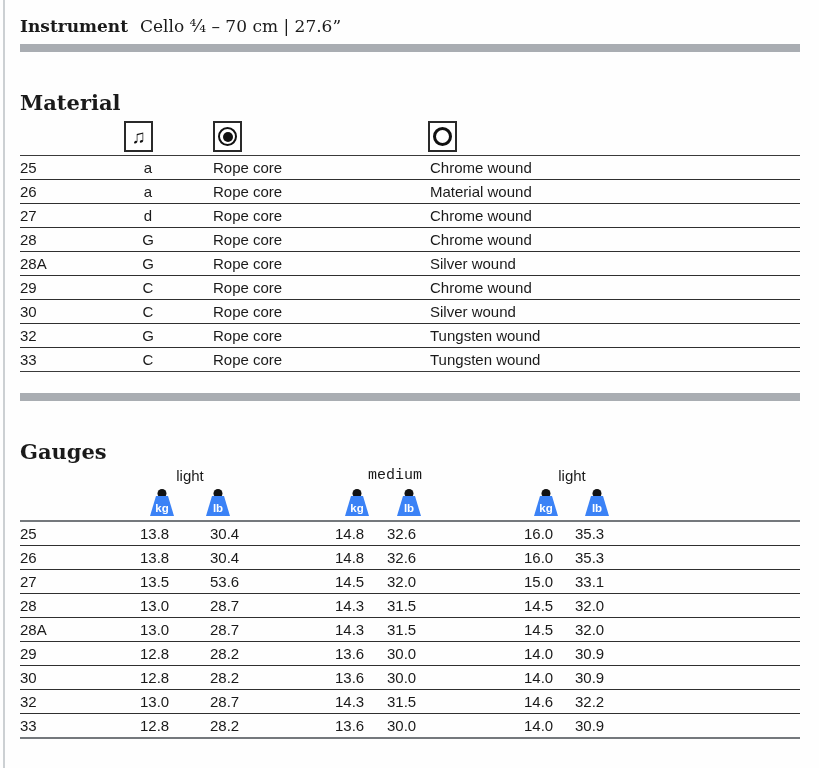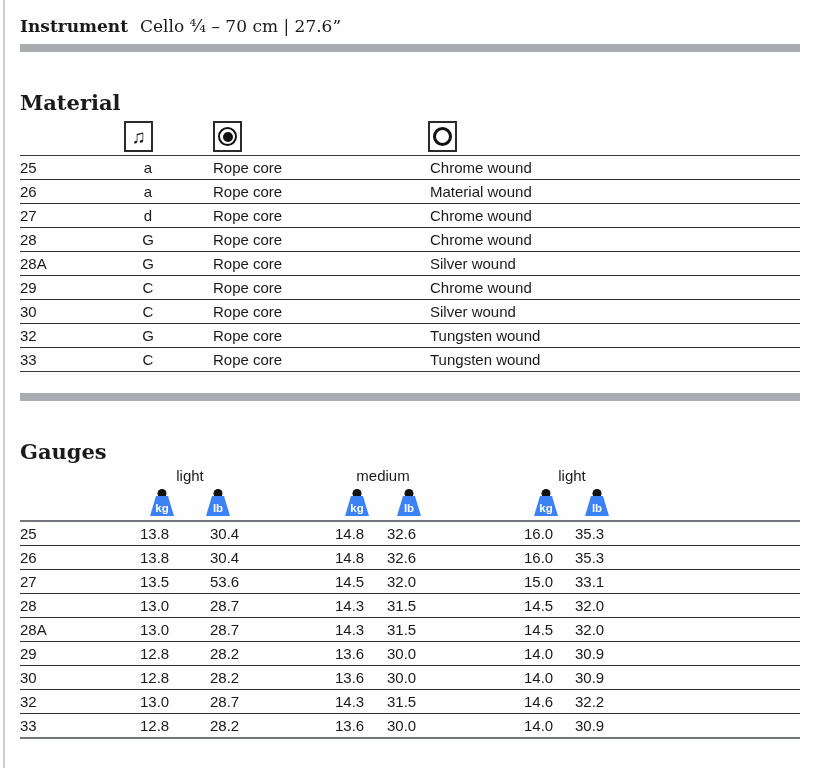--- a/index.html
+++ b/index.html
@@ -49,21 +49,21 @@
   .m-row span { position:absolute; top:3px; white-space:nowrap; }
   .c-id   { left:0; }
   .c-note { left:100px; width:56px; text-align:center; }
   .c-core { left:193px; }
   .c-wind { left:410px; }
 
   
   .g-group-row { position:relative; height:18px; margin-top:6px; font-size:15px; }
   .g-group-row span { position:absolute; top:0; width:100px; text-align:center; }
   .gg-light  { left:120px; }
-  .gg-medium { left:313px; }
+  .gg-medium { left:325px;font-family:Liberation Mono, monospace; }
   .gg-heavy  { left:502px; }
 
   .g-icon-row { position:relative; height:28px; margin-top:4px; }
   .g-icon-cell { position:absolute; top:0; width:44px; display:flex; justify-content:center; }
   .gi-lkg { left:120px; } .gi-llb { left:176px; }
   .gi-mkg { left:315px; } .gi-mlb { left:367px; }
   .gi-hkg { left:504px; } .gi-hlb { left:555px; }
 
   .weight { position:relative; width:24px; height:27px; }
   .weight-knob { position:absolute; top:0; left:50%; transform:translateX(-50%);

